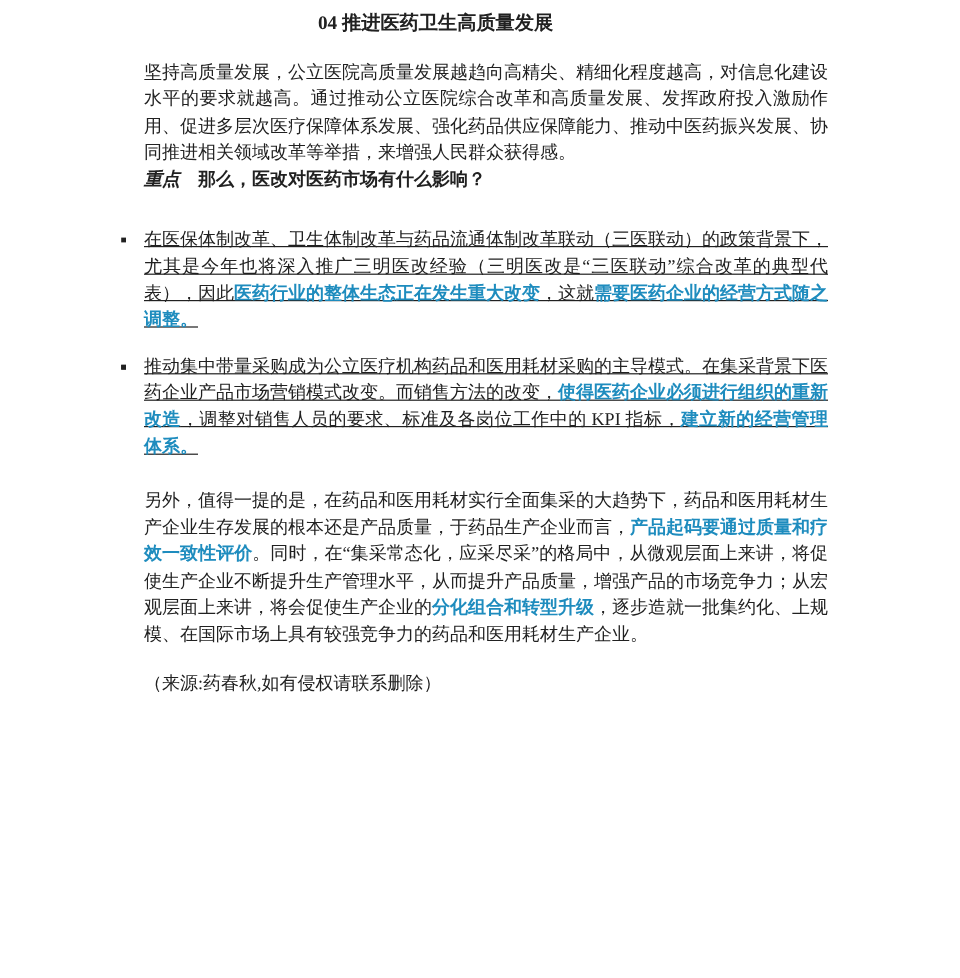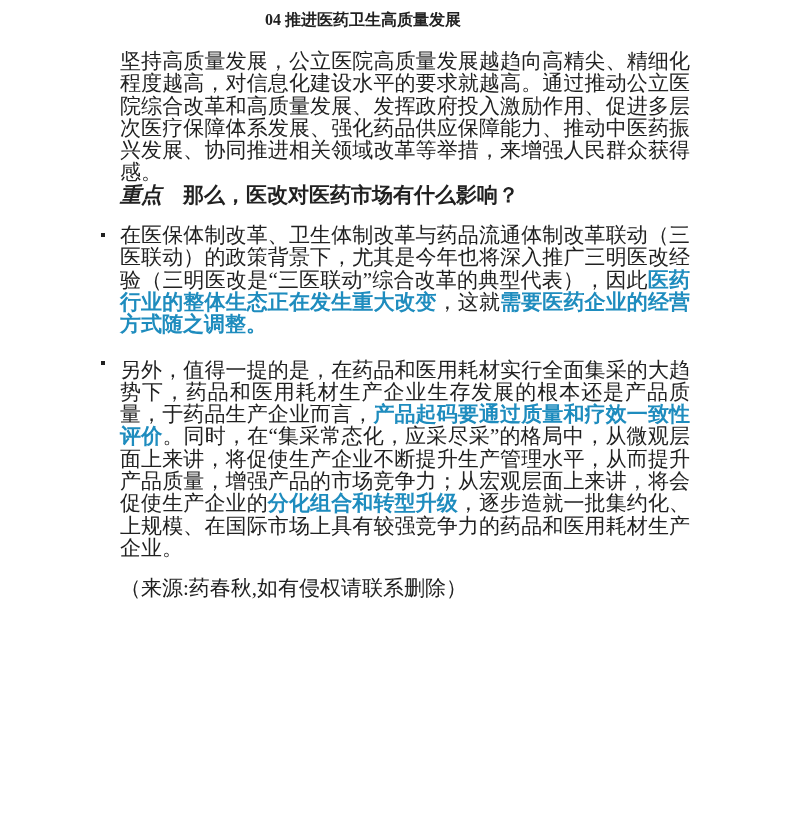--- a/index.html
+++ b/index.html
@@ -24,36 +24,37 @@
   .title {
     font-size: 16px;
     line-height: 17px;
     font-weight: bold;
     text-align: center;
     position: relative;
     left: -42px;
     white-space: nowrap;
   }
   .para, .bullet-text, .heading, .source {
-    font-size: 21px;
+    font-size: 15px;
     line-height: 22.3px;
   }
   .para {
     text-align: justify;
     text-justify: inter-character;
   }
   .para-intro { margin-top: 22px; }
   .heading {
     margin-top: 0;
     font-weight: bold;
   }
   .heading-label { margin-right: 1em; font-style: italic; }
   .bullet-list {
     list-style: none;
-    margin-top: 18px;
+    margin-top: 28px;
+    text-decoration: underline;
   }
   .bullet-item {
     position: relative;
     text-align: justify;
     text-justify: inter-character;
   }
   .bullet-item + .bullet-item { margin-top: 16px; }
   .bullet-marker {
     position: absolute;
     left: -19px;
@@ -84,19 +85,23 @@
   </h2>
 
   <ul class="bullet-list">
     <li class="bullet-item">
       <span class="bullet-marker"></span>
       <span class="bullet-text"><span>在医保体制改革、卫生体制改革与药品流通体制改革联动（三医联动）的政策背景下，尤其是今年也将深入推广三明医改经验（三明医改是“三医联动”综合改革的典型代表），因此</span><span class="hl">医药行业的整体生态正在发生重大改变</span><span>，这就</span><span class="hl">需要医药企业的经营方式随之调整。</span></span>
     </li>
     <li class="bullet-item">
       <span class="bullet-marker"></span>
     </li>
+    <li class="bullet-item">
+      <span class="bullet-marker"></span>
+      <span class="bullet-text"><span>推动集中带量采购成为公立医疗机构药品和医用耗材采购的主导模式。在集采背景下医药企业产品市场营销模式改变。而销售方法的改变，</span><span class="hl">使得医药企业必须进行组织的重新改造</span><span>，调整对销售人员的要求、标准及各岗位工作中的 KPI 指标，</span><span class="hl">建立新的经营管理体系。</span></span>
+    </li>
   </ul>
 
   <p class="para para-closing"><span>另外，值得一提的是，在药品和医用耗材实行全面集采的大趋势下，药品和医用耗材生产企业生存发展的根本还是产品质量，于药品生产企业而言，</span><span class="hl">产品起码要通过质量和疗效一致性评价</span><span>。同时，在“集采常态化，应采尽采”的格局中，从微观层面上来讲，将促使生产企业不断提升生产管理水平，从而提升产品质量，增强产品的市场竞争力；从宏观层面上来讲，将会促使生产企业的</span><span class="hl">分化组合和转型升级</span><span>，逐步造就一批集约化、上规模、在国际市场上具有较强竞争力的药品和医用耗材生产企业。</span></p>
 
   <p class="source">（来源:药春秋,如有侵权请联系删除）</p>
 
 </div>
 
 </body></html>

